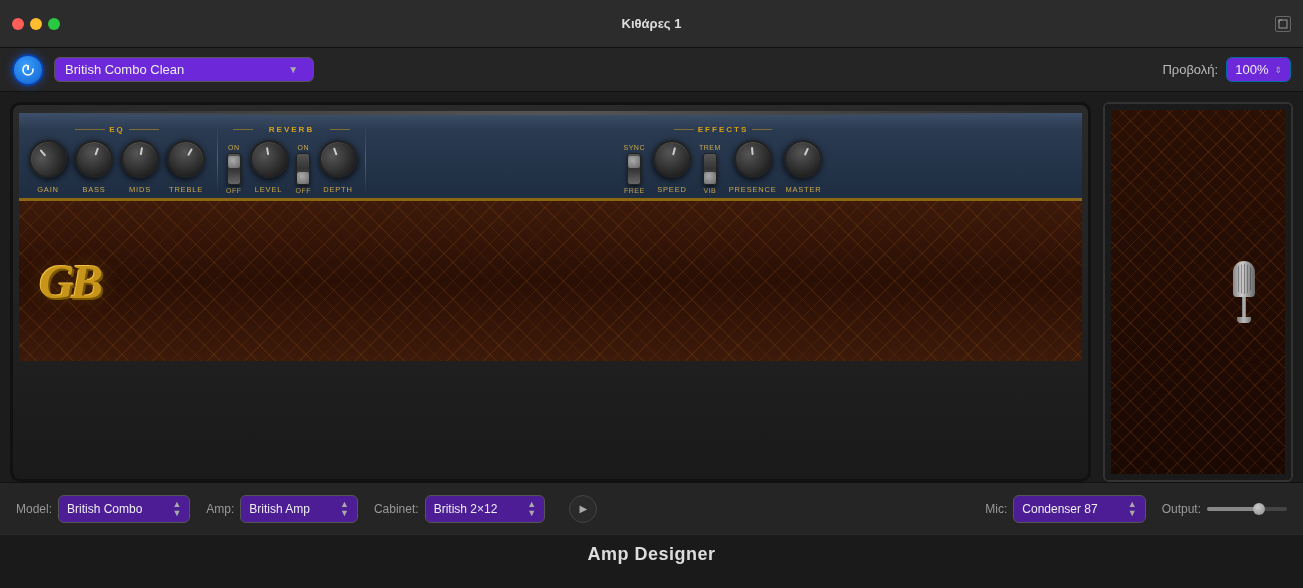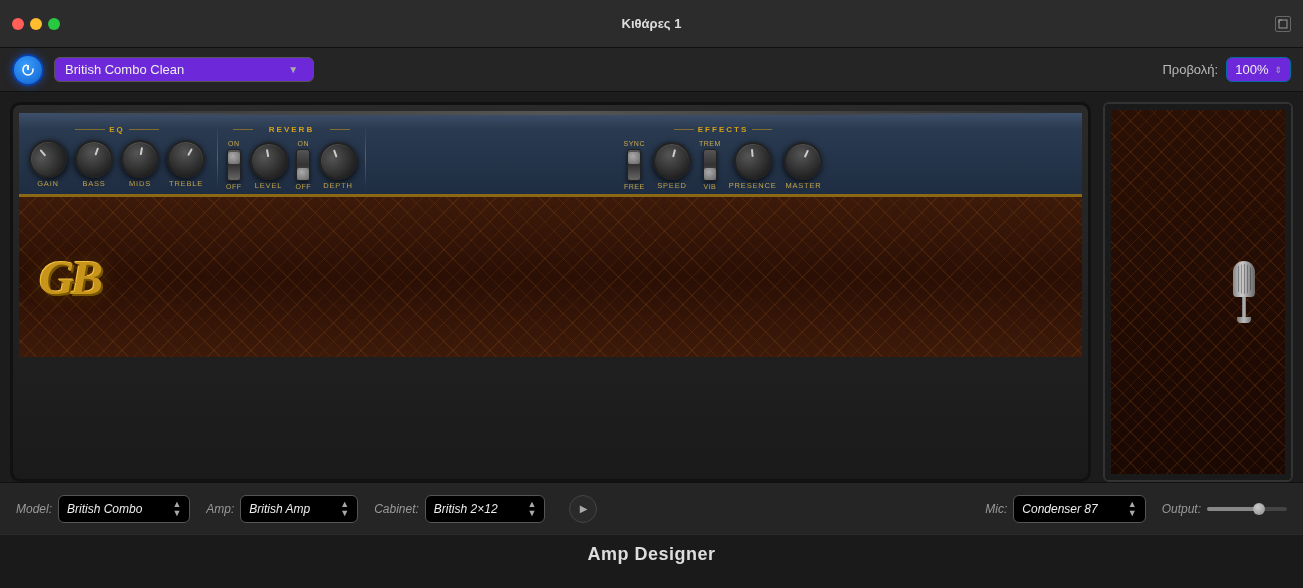--- a/index.html
+++ b/index.html
@@ -283,28 +283,27 @@
       display: flex;
       align-items: center;
       padding: 0 16px;
       gap: 16px;
       border-top: 1px solid #111;
     }
     .bottom-field {
       display: flex;
       align-items: center;
       gap: 6px;
-      font-style: italic;
     }
     .bottom-label {
       font-size: 12px;
       color: #999;
     }
     .bottom-dropdown {
-      background: #000000;
+      background: #4c1d95;
       border: 1px solid #555;
       border-radius: 6px;
       padding: 4px 8px;
       color: #eee;
       font-size: 12px;
       display: flex;
       align-items: center;
       gap: 30px;
       cursor: pointer;
       min-width: 100px;
@@ -401,21 +400,21 @@
       gap: 2px;
       padding: 12px 10px 4px;
       background: linear-gradient(180deg, #3d4f6a 0%, #2a3a50 20%, #1e2d42 100%);
       border-bottom: 3px solid #8b6914;
     }
 
     .knob-with-label {
       display: flex;
       flex-direction: column;
       align-items: center;
-      gap: 1px;
+      gap: 7px;
     }
     .knob-with-label .knob-lbl {
       font-size: 7.5px;
       color: #c8a84b;
       letter-spacing: 0.8px;
       text-align: center;
     }
 
     .toggle-with-labels {
       display: flex;

